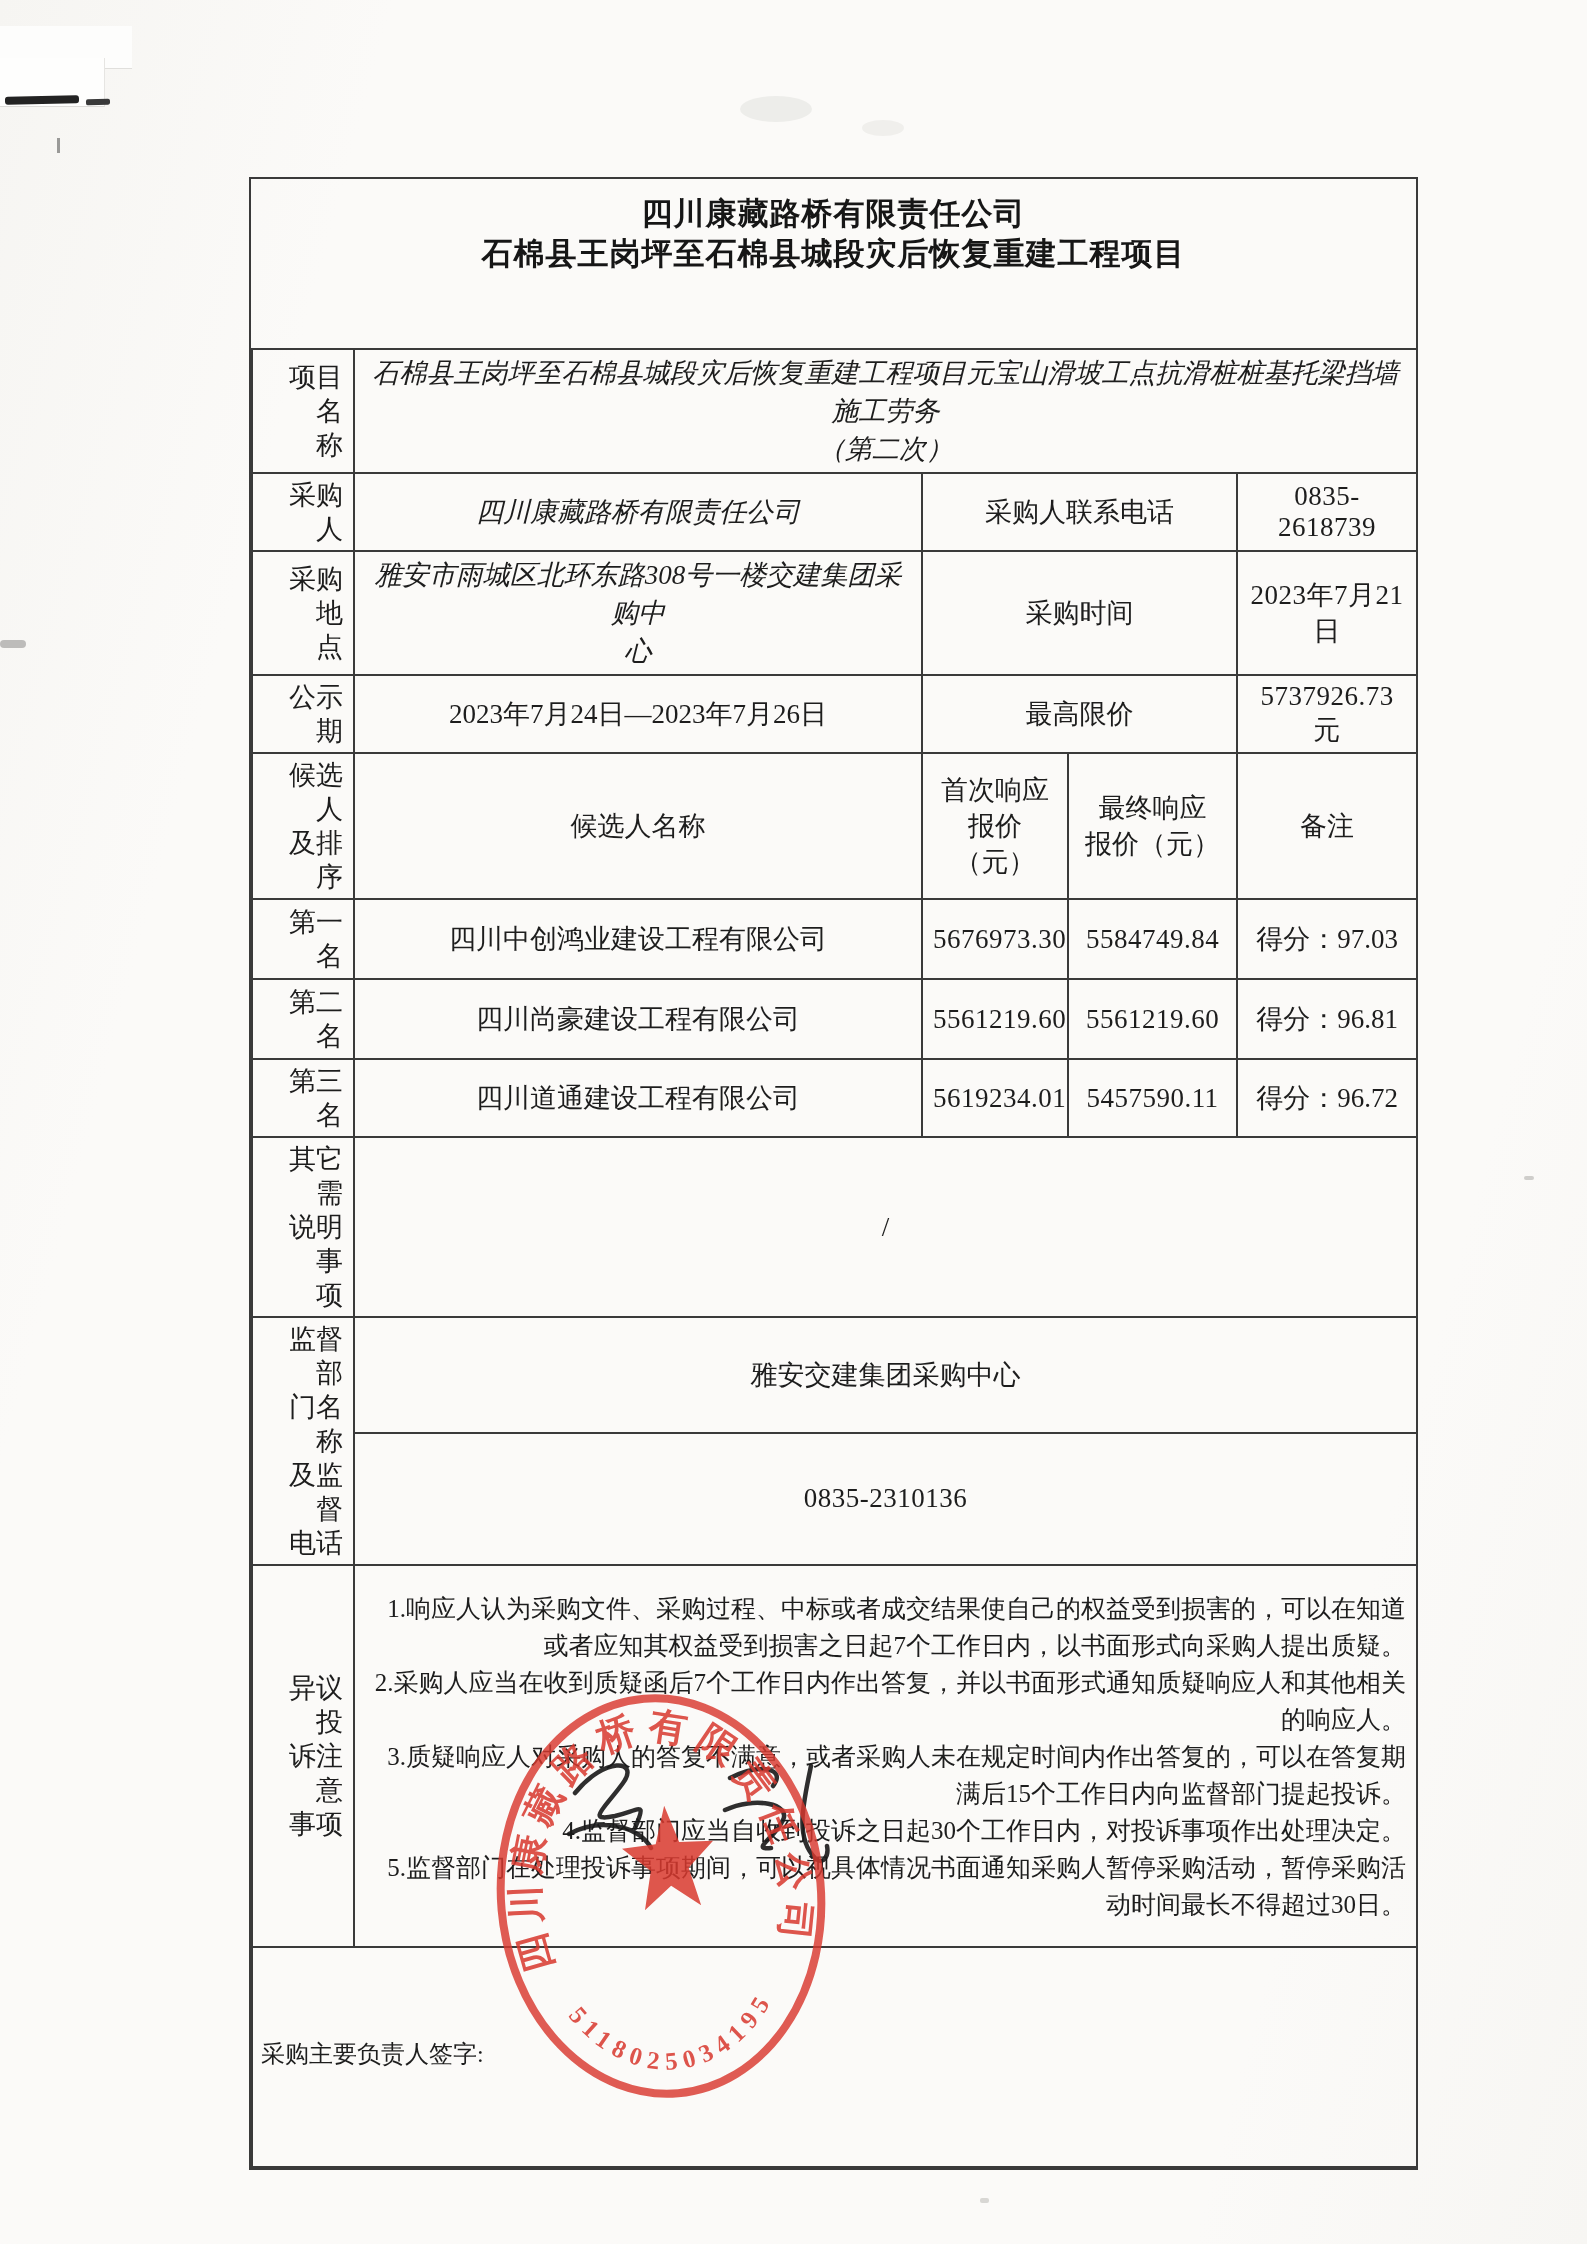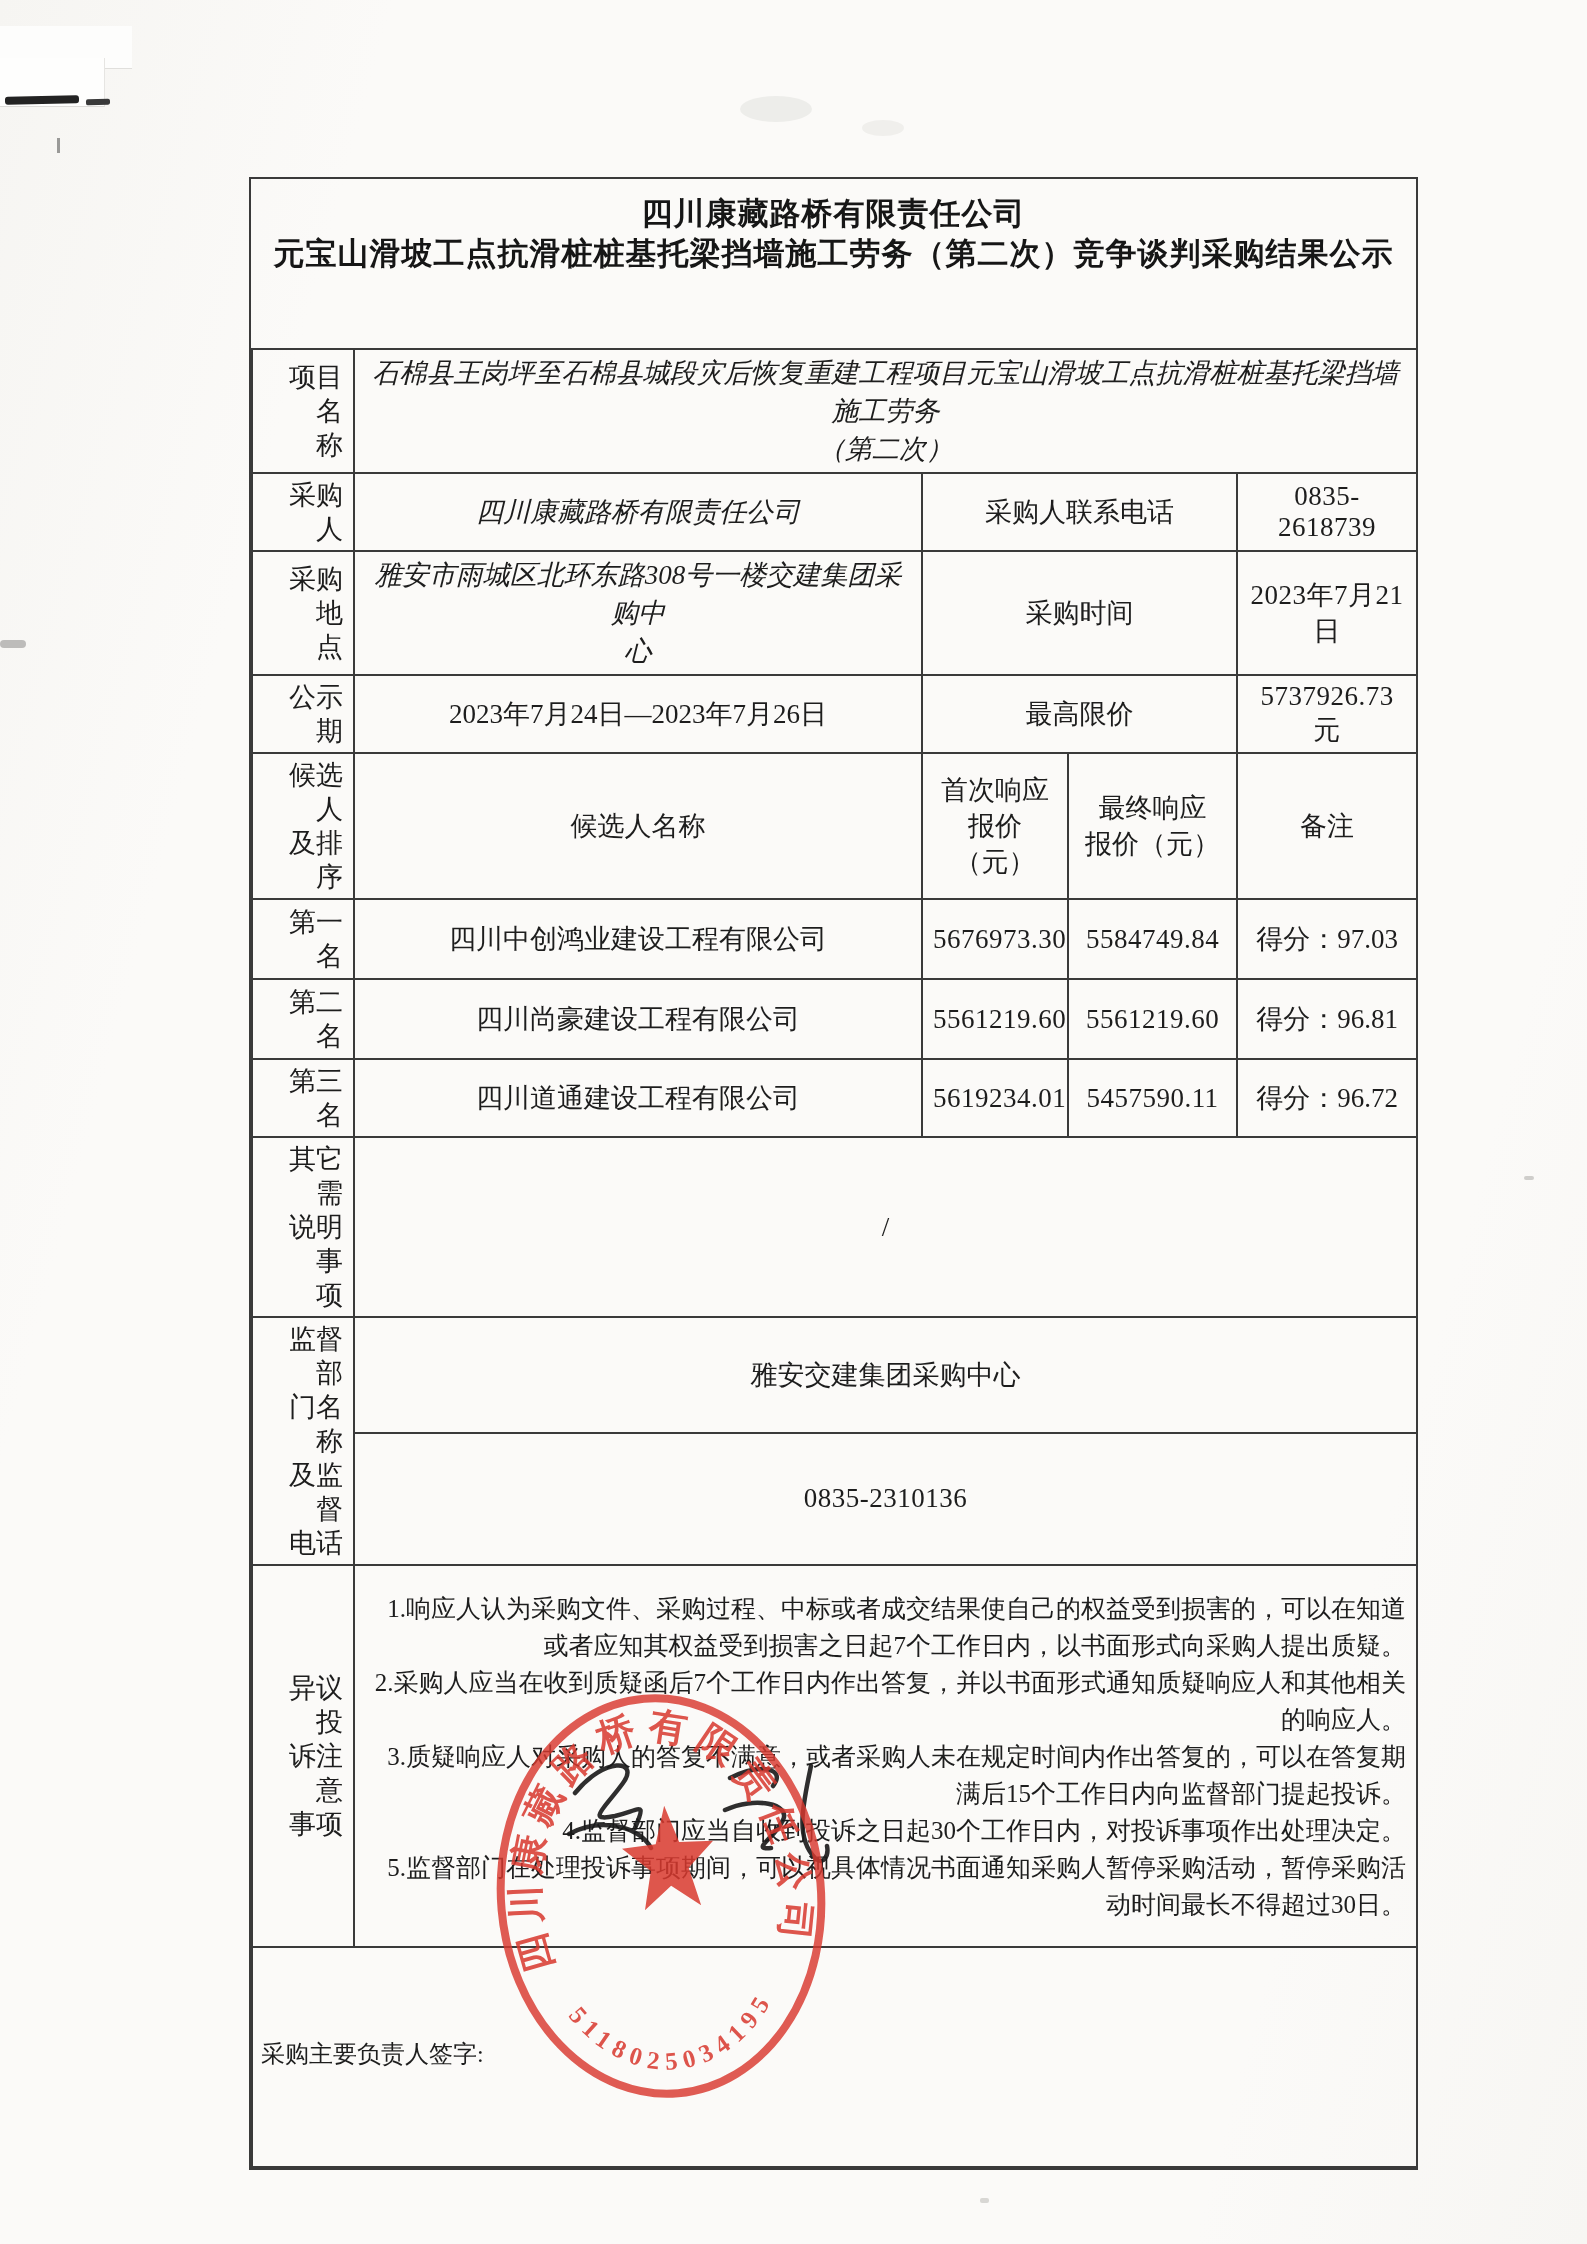--- a/index.html
+++ b/index.html
@@ -73,21 +73,21 @@
   <div class="artifact tick1"></div>
   <div class="artifact speck1"></div>
   <div class="artifact speck2"></div>
   <div class="artifact speck3"></div>
   <div class="artifact smudge1"></div>
   <div class="artifact smudge2"></div>
 
   <div id="doc">
     <div id="titles">
       <div class="t-line">四川康藏路桥有限责任公司</div>
-      <div class="t-line">元宝山滑坡工点抗滑桩桩基托梁挡墙施工劳务（第二次）竞争谈判采购结果公示</div>
+      <div class="t-line">石棉县王岗坪至石棉县城段灾后恢复重建工程项目</div>
     </div>
 
     <table id="tbl">
       <colgroup>
         <col style="width:102px">
           <col style="width:568px">
           <col style="width:146px">
           <col style="width:169px">
           <col style="width:180px">
       </colgroup>

